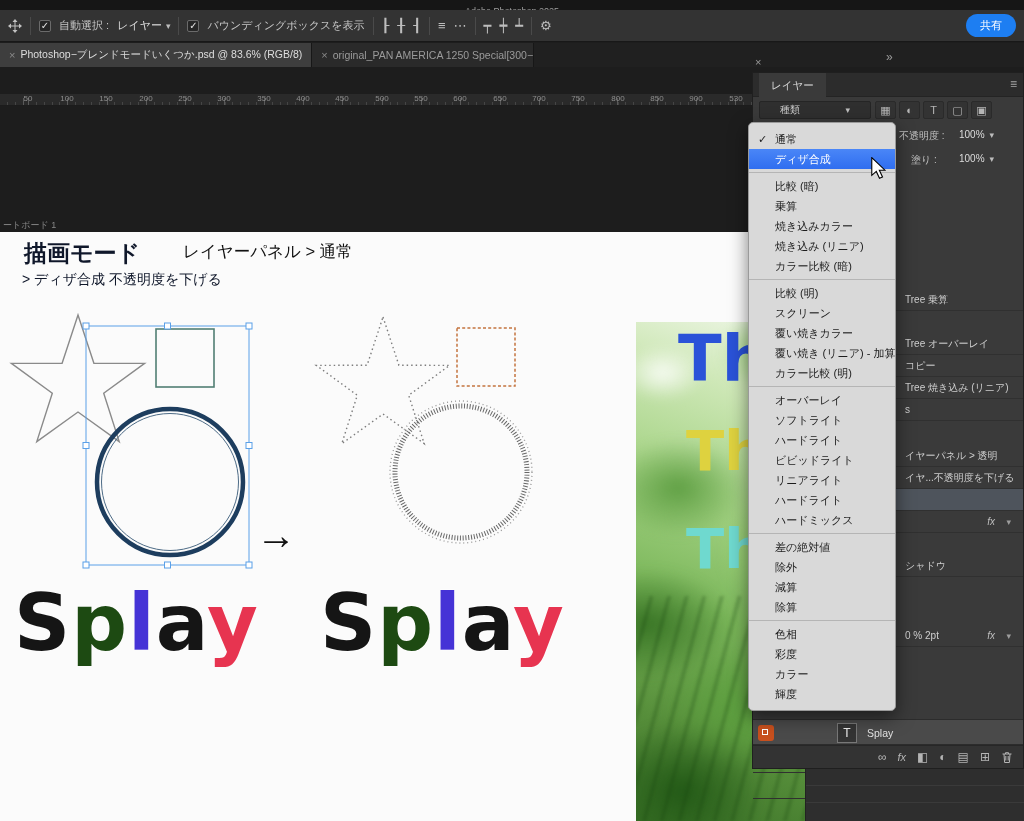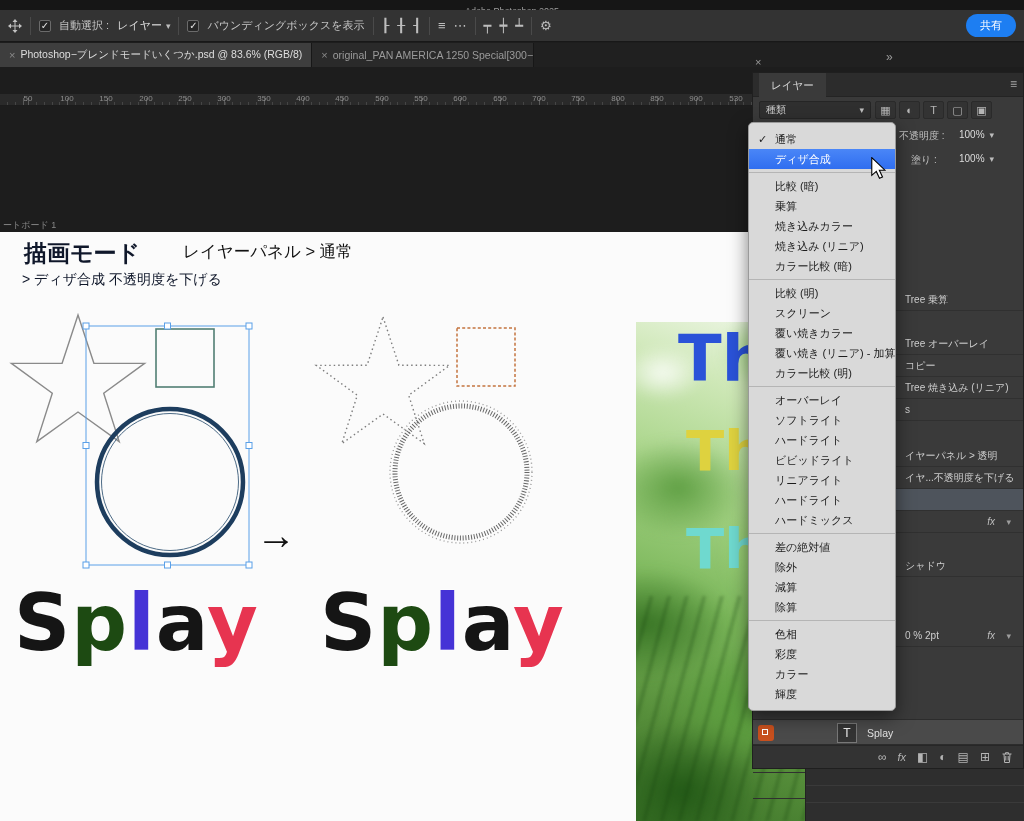--- a/index.html
+++ b/index.html
@@ -69,21 +69,21 @@
   .pw0 { left:42px; top:0px;  font-size:64px; color:#2a52d8; }
   .pw1 { left:50px; top:96px; font-size:56px; color:#ded23f; }
   .pw2 { left:50px; top:194px; font-size:56px; color:#6fd9cf; }
 
   
   #layers-panel { position:absolute; left:752px; top:72px; width:272px; height:697px; background:#3a3a3a; border:1px solid #1f1f1f; }
   .panel-tabbar { position:absolute; left:0; top:0; width:100%; height:24px; background:#2c2c2c; border-bottom:1px solid #242424; }
   .panel-tab { position:absolute; left:6px; top:0; height:24px; line-height:24px; padding:0 12px; background:#3a3a3a; color:#d8d8d8; font-size:10.5px; }
   .panel-menu { position:absolute; right:6px; top:4px; color:#a8a8a8; font-size:12px; }
   .filter-row { position:absolute; left:0; top:24px; width:100%; height:26px; display:flex; align-items:center; gap:4px; padding:0 6px; }
-  .filter-select { width:112px; height:18px; background:#2f2f2f; border:1px solid #252525; border-radius:2px; display:flex; align-items:center; justify-content:space-between; padding:0 6px; font-size:10px; color:#cfcfcf; }
+  .filter-select { width:112px; height:18px; background:#2f2f2f; border:1px solid #252525; border-radius:2px; display:flex; align-items:center; justify-content:space-between; padding:0 20px; font-size:10px; color:#cfcfcf; }
   .filter-icons { display:flex; gap:3px; }
   .filter-icons .fi { width:21px; height:18px; background:#333333; border:1px solid #2a2a2a; border-radius:2px; color:#b5b5b5; font-size:11px; text-align:center; line-height:17px; }
   .opacity-row { position:absolute; left:0; top:50px; width:100%; height:24px; font-size:10px; color:#c0c0c0; }
   .fill-row    { position:absolute; left:0; top:74px; width:100%; height:24px; font-size:10px; color:#c0c0c0; }
   .val-label { position:absolute; top:6px; }
   .val-box { position:absolute; top:6px; display:flex; gap:5px; align-items:center; color:#dcdcdc; }
   .layer-rows { position:absolute; left:0; top:100px; width:100%; height:545px; }
   .layer-row { position:absolute; left:0; width:100%; height:22px; border-bottom:1px solid #303030; font-size:10px; color:#cfcfcf; line-height:22px; }
   .layer-row .lbl { position:absolute; left:152px; white-space:nowrap; }
   .layer-row.hl { background:#4e545c; }

